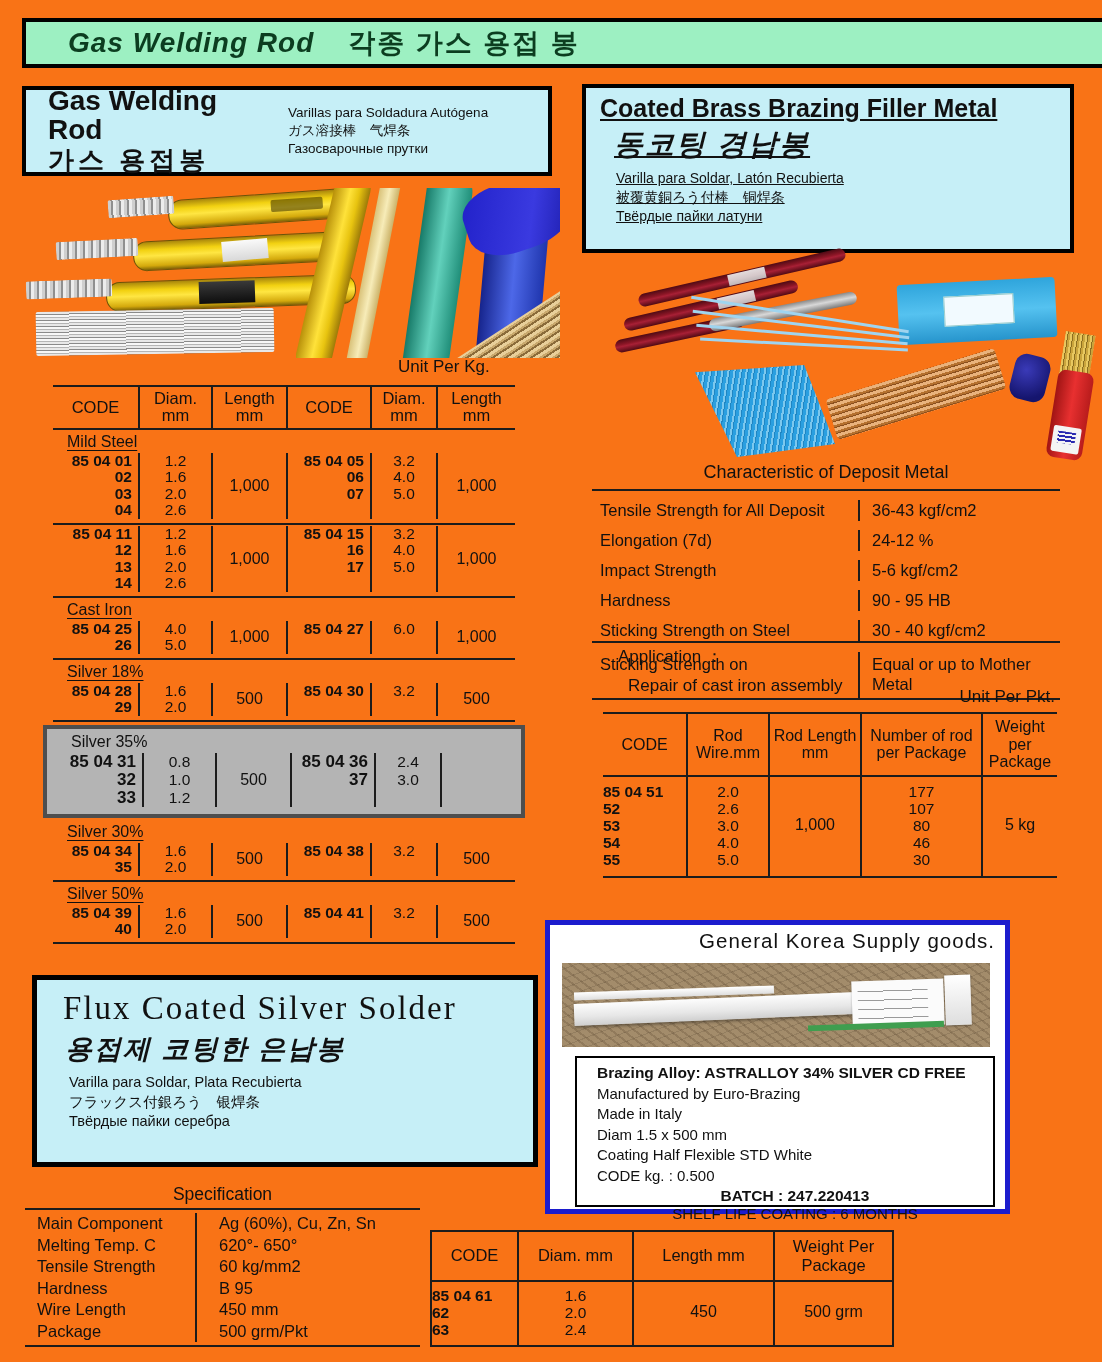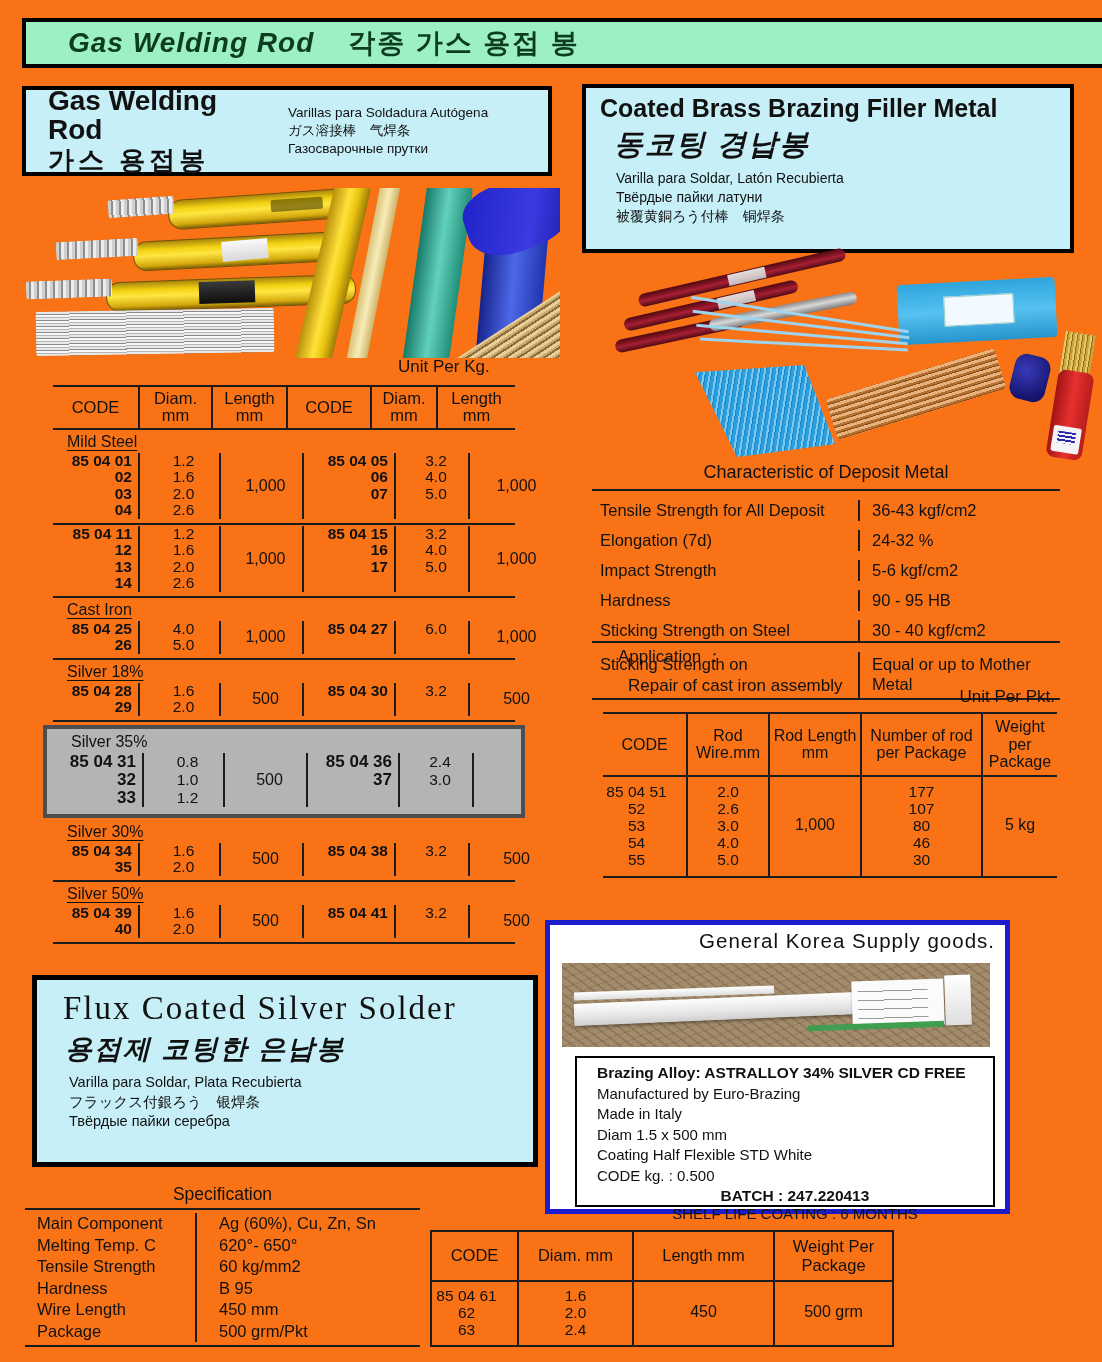--- a/index.html
+++ b/index.html
@@ -13,35 +13,35 @@
   .banner .en{font-size:28px;font-weight:bold;font-style:italic;color:#0c3d20;letter-spacing:1px;}
   .banner .ko{font-size:27px;font-weight:bold;color:#0c3d20;letter-spacing:2px;}
   
   .panel{background:#c6eff7;border:4px solid #000;}
   .gas-panel{left:22px;top:86px;width:522px;height:82px;display:flex;align-items:center;}
   .gas-panel .tblock{padding-left:22px;width:230px;}
   .gas-panel .t-en{font-size:28px;font-weight:bold;line-height:1.05;}
   .gas-panel .t-ko{font-size:26px;font-weight:bold;letter-spacing:4px;line-height:1.2;}
   .subs{font-size:13.5px;line-height:1.35;}
   .gas-panel .subs{padding-left:10px;}
-  .brass-panel{left:582px;top:84px;width:470px;height:155px;padding:6px 0 0 14px;}
+  .brass-panel{left:582px;top:84px;width:470px;height:155px;padding:6px 0 0 14px;text-decoration:underline;}
   .brass-panel .t-en{font-size:25px;font-weight:bold;}
   .brass-panel .t-ko{font-size:29px;font-weight:bold;font-style:italic;letter-spacing:2px;margin:2px 0 4px 14px;}
   .brass-panel .subs{margin-left:16px;font-size:14px;}
   
   .unit-note{font-size:17px;}
   .g6{display:grid;grid-template-columns:87px 73px 75px 84px 66px 77px;}
   .g6>div{border-right:2px solid #1c1c1c;}
   .g6>div:last-child{border-right:none;}
   .g6.head{border-top:2px solid #1c1c1c;border-bottom:2px solid #1c1c1c;}
   .g6.head>div{display:flex;align-items:center;justify-content:center;text-align:center;
                font-size:16.5px;line-height:1.05;padding:3px 0;}
   .sec{border-bottom:2px solid #1c1c1c;}
   .sec-label{font-size:16px;text-decoration:underline;text-underline-offset:3px;padding:3px 0 1px 14px;}
-  .g6.data{padding:1px 0 4px 0;gap:8px;}
+  .g6.data{padding:1px 0 4px 0;}
   .c-code{text-align:right;padding-right:6px;font-weight:bold;font-size:15.5px;line-height:16.5px;}
   .c-diam{text-align:center;font-size:15.5px;line-height:16.5px;}
   .c-len{display:flex;align-items:center;justify-content:center;font-size:16px;}
   .hl-wrap{background:#b4b4b4;border:4px solid #4e4e4e;margin:3px -10px 2px -10px;padding:1px 10px 3px 10px;}
   
   .char-title{font-size:18px;}
   .char-table{border-top:2px solid #1c1c1c;border-bottom:2px solid #1c1c1c;}
   .char-row{display:grid;grid-template-columns:268px 1fr;}
   .char-row>div{font-size:16.5px;line-height:21px;margin-top:9px;}
   .char-row .lab{padding-left:8px;border-right:2px solid #1c1c1c;}
@@ -50,21 +50,21 @@
   .char-last>div{line-height:20px;padding-top:2px;padding-bottom:4px;}
   
   .pkg-table{border-top:2px solid #1c1c1c;border-bottom:2px solid #1c1c1c;}
   .g5{display:grid;grid-template-columns:85px 82px 92px 121px 74px;}
   .g5>div{border-right:2px solid #1c1c1c;}
   .g5>div:last-child{border-right:none;}
   .g5.head{border-bottom:2px solid #1c1c1c;}
   .g5.head>div{display:flex;align-items:center;justify-content:center;text-align:center;
                font-size:16px;line-height:1.1;padding:4px 0;}
   .g5.data>div{padding:6px 0 8px 0;}
-  .pc-code{text-align:center;padding-right:16px !important;font-weight:normal;font-size:15.5px;line-height:17px;}
+  .pc-code{text-align:left;padding-right:16px !important;font-weight:bold;font-size:15.5px;line-height:17px;}
   .pc-mid{text-align:center;font-size:15.5px;line-height:17px;}
   .pc-cen{display:flex;align-items:center;justify-content:center;font-size:16px;}
   
   .korea{left:545px;top:920px;width:455px;height:284px;border:5px solid #1c1ccd;background:#fff;}
   .korea-title{position:absolute;left:0;right:10px;top:4px;text-align:right;font-size:20.5px;letter-spacing:1px;}
   .korea-photo{position:absolute;left:12px;top:38px;width:428px;height:84px;background:#a38c6b;overflow:hidden;}
   .korea-photo .grain{position:absolute;inset:0;
      background:repeating-linear-gradient(37deg,rgba(60,40,20,.18) 0 2px,transparent 2px 7px),
                 repeating-linear-gradient(-21deg,rgba(30,20,10,.12) 0 1px,transparent 1px 9px);}
   .kp-rod{position:absolute;left:12px;top:34px;width:330px;height:22px;background:linear-gradient(#fdfdfd,#e7e7e7 60%,#cfcfcf);transform:rotate(-2.4deg);box-shadow:0 2px 3px rgba(0,0,0,.35);}
@@ -135,22 +135,22 @@
       <div>ガス溶接棒　气焊条</div>
       <div>Газосварочные прутки</div>
     </div>
   </div>
 
   <div class="abs panel brass-panel">
     <div class="t-en">Coated Brass Brazing Filler Metal</div>
     <div class="t-ko">동코팅 경납봉</div>
     <div class="subs">
       <div>Varilla para Soldar, Latón Recubierta</div>
+      <div>被覆黄銅ろう付棒　铜焊条</div>
       <div>Твёрдые пайки латуни</div>
-      <div>被覆黄銅ろう付棒　铜焊条</div>
     </div>
   </div>
 
   <div class="abs" style="left:8px;top:188px;width:550px;height:172px;">
     <div class="tube" style="left:160px;top:6px;width:182px;transform:rotate(-4deg);">
       <div style="position:absolute;right:28px;top:6px;width:52px;height:12px;background:rgba(60,50,0,.55);border-radius:2px;"></div>
     </div>
     <div class="tip" style="left:100px;top:10px;width:66px;transform:rotate(-4deg);"></div>
     <div class="tube" style="left:125px;top:48px;width:222px;transform:rotate(-3deg);">
       <div style="position:absolute;left:88px;top:3px;width:46px;height:20px;background:linear-gradient(#fafafa,#d8d8d8);transform:rotate(-2deg);"></div>
@@ -336,21 +336,21 @@
   </div>
 
   <div class="abs char-title" style="left:592px;top:462px;width:468px;text-align:center;">Characteristic of Deposit Metal</div>
   <div class="abs char-table" style="left:592px;top:489px;width:468px;">
     <div class="char-row">
       <div class="lab">Tensile Strength for All Deposit</div>
       <div class="val">36-43 kgf/cm2</div>
     </div>
     <div class="char-row">
       <div class="lab">Elongation (7d)</div>
-      <div class="val">24-32 %</div>
+      <div class="val">24-12 %</div>
     </div>
     <div class="char-row">
       <div class="lab">Impact Strength</div>
       <div class="val">5-6 kgf/cm2</div>
     </div>
     <div class="char-row">
       <div class="lab">Hardness</div>
       <div class="val">90 - 95 HB</div>
     </div>
     <div class="char-row">

